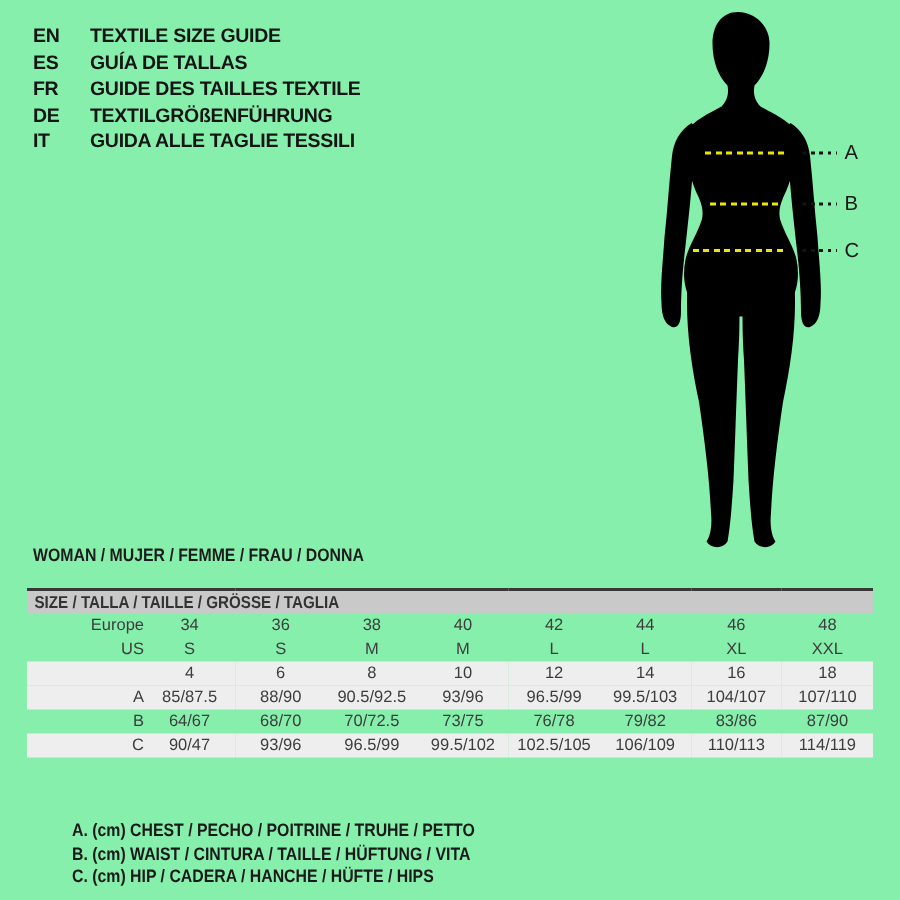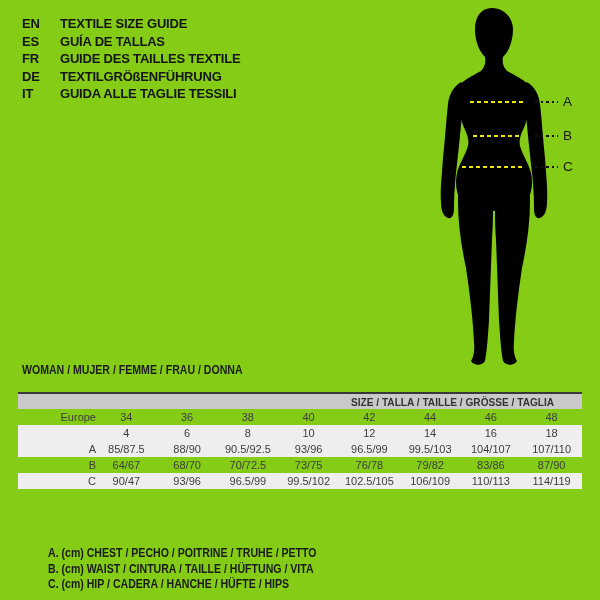--- a/index.html
+++ b/index.html
@@ -1,18 +1,18 @@
 <!DOCTYPE html>
 <html><head>
 <meta charset="utf-8">
 <style>
   html,body{margin:0;padding:0;}
   body{width:600px;height:600px;background:#ffffff;font-family:"Liberation Sans",sans-serif;
        -webkit-font-smoothing:antialiased;overflow:hidden;}
-  .page{position:relative;width:600px;height:600px;background:#84cc16;}
+  .page{position:relative;width:600px;height:600px;background:#86efac;}
 
   
   .langs{position:absolute;left:22px;top:15px;color:#151515;}
   .lang-row{display:flex;line-height:17.6px;font-weight:bold;font-size:13px;letter-spacing:-.2px;}
   .lang-code{width:38px;flex:0 0 38px;}
   .lang-label{white-space:nowrap;}
 
   
   .figure-svg{position:absolute;left:0;top:0;width:600px;height:380px;}
 
@@ -30,21 +30,21 @@
 
   .cond{display:inline-block;transform:scaleX(.88);transform-origin:0 50%;white-space:nowrap;}
 
   
   .section-title{position:absolute;left:22px;top:363px;font-size:12px;font-weight:bold;color:#1c1c1c;}
 
   
   .size-table{position:absolute;left:18px;top:392px;width:564px;border-collapse:collapse;
       table-layout:fixed;font-size:11px;color:#3d3d3d;}
   .size-table th{background:#c9c9c9;border-top:2px solid #383838;height:15px;
-      text-align:right;padding:0 0 0 5px;font-size:11.5px;font-weight:bold;color:#333;}
+      text-align:left;padding:0 0 0 5px;font-size:11.5px;font-weight:bold;color:#333;}
   .size-table td{height:16px;padding:0;text-align:center;font-weight:normal;line-height:16px;}
   .size-table td.row-label{text-align:right;padding-left:5px;}
   .size-table tr.shaded td{background:#eeeeee;}
 
   
   .legend{position:absolute;left:20px;top:546px;color:#1a1a1a;margin-left:28px;}
   .legend-line{font-size:12px;font-weight:bold;line-height:15.7px;}
 </style>
 </head>
 <body>
@@ -136,20 +136,31 @@
           <td class="row-label">Europe</td>
           <td>34</td>
           <td>36</td>
           <td>38</td>
           <td>40</td>
           <td>42</td>
           <td>44</td>
           <td>46</td>
           <td>48</td>
         </tr>
+        <tr>
+          <td class="row-label">US</td>
+          <td>S</td>
+          <td>S</td>
+          <td>M</td>
+          <td>M</td>
+          <td>L</td>
+          <td>L</td>
+          <td>XL</td>
+          <td>XXL</td>
+        </tr>
         <tr class="shaded">
           <td class="row-label"></td>
           <td>4</td>
           <td>6</td>
           <td>8</td>
           <td>10</td>
           <td>12</td>
           <td>14</td>
           <td>16</td>
           <td>18</td>

